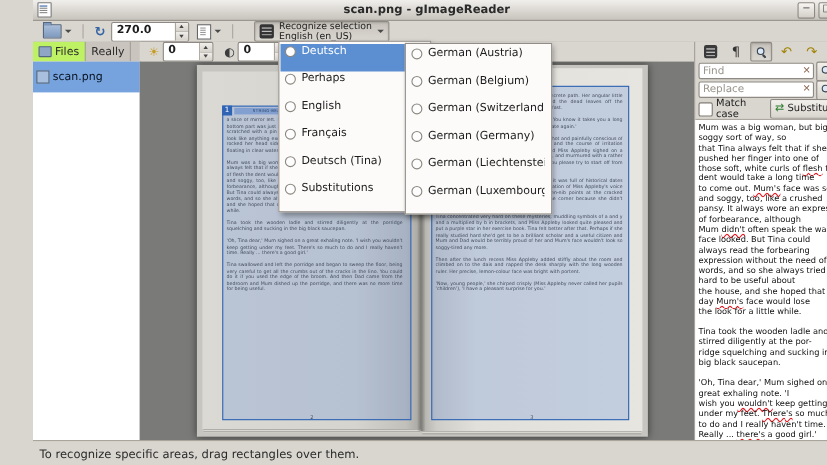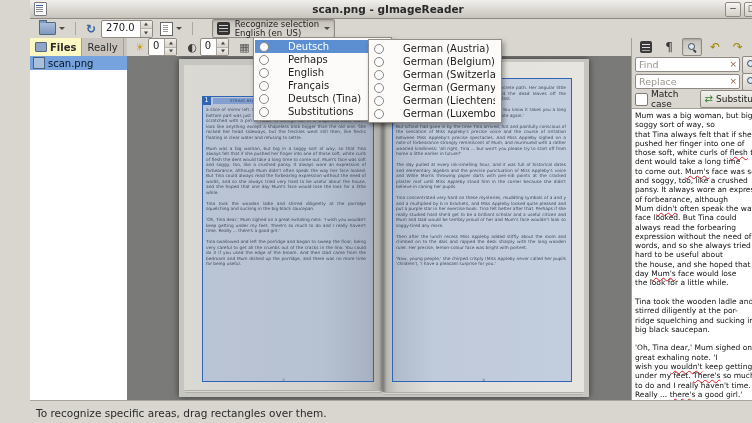--- a/index.html
+++ b/index.html
@@ -23,44 +23,44 @@
     display:flex;align-items:center;padding:0 4px;}
   .tbtn{height:17px;display:flex;align-items:center;gap:3px;padding:0 4px;border:1px solid transparent;border-radius:2px;}
   .tbtn.pressed{border-color:#8e8a83;background:linear-gradient(#c6c2bb,#dbd7d1);box-shadow:inset 0 1px 2px rgba(0,0,0,.18);}
   .sep{width:1px;height:13px;background:#aba69e;margin:0 5px;}
   .dd{width:0;height:0;border-left:3px solid transparent;border-right:3px solid transparent;border-top:3.5px solid #4a4a4a;}
   .folder{width:15px;height:11px;position:relative;background:linear-gradient(#a9bedb,#7e99bd);border:1px solid #54677f;border-radius:1px;}
   .folder::before{content:"";position:absolute;left:-1px;top:-3px;width:6px;height:2px;background:#7e99bd;
     border:1px solid #54677f;border-bottom:none;border-radius:1px 1px 0 0;}
   .glyph{font-size:12px;line-height:12px;}
   .spin{display:flex;align-items:stretch;height:16px;border:1px solid #8e8a83;border-radius:2px;background:#fff;overflow:hidden;}
-  .spin .val{padding:1px 5px 0 4px;font-size:10px;}
+  .spin .val{padding:1px 21px 0 4px;font-size:10px;font-weight:bold;}
   .st{width:11px;display:flex;flex-direction:column;border-left:1px solid #a9a49c;}
   .st span{flex:1;position:relative;background:linear-gradient(#f0eeea,#d6d2cb);}
   .st span+span{border-top:1px solid #b8b4ad;}
   .st span::after{content:"";position:absolute;left:50%;top:50%;transform:translate(-50%,-50%);
     border-left:2.5px solid transparent;border-right:2.5px solid transparent;}
   .st .up::after{border-bottom:3px solid #444;}
   .st .dn::after{border-top:3px solid #444;}
   .pagesicon{width:11px;height:12px;position:relative;background:#fff;border:1px solid #666;}
   .pagesicon::before{content:"";position:absolute;left:2px;top:2px;width:5px;height:1px;background:#999;box-shadow:0 2px 0 #999,0 4px 0 #999,0 6px 0 #999;}
   .ocricon{width:13px;height:13px;background:#343434;border-radius:2px;position:relative;}
   .ocricon::before{content:"";position:absolute;left:2px;top:3px;width:9px;height:1px;background:#cfcfcf;
     box-shadow:0 3px 0 #cfcfcf,0 6px 0 #9f9f9f;}
   #recbtn{margin-left:14px;}
   #recbtn .lines{display:flex;flex-direction:column;align-items:flex-start;font-size:8.5px;line-height:8.8px;padding:0 2px;color:#222;}
 
   
   #lpanel{left:0;top:38px;width:97px;height:362px;background:#d9d6d0;border-right:1px solid #a39e96;}
   #tabs{display:flex;height:18px;background:#c9c5be;border-bottom:1px solid #a39e96;}
   .tab{display:flex;align-items:center;gap:3px;padding:0 5px;font-size:10px;color:#2a2a2a;border-right:1px solid #a39e96;}
-  .tab.active{background:#fef9c3;font-weight:bold;}
+  .tab.active{background:#bef264;font-weight:normal;}
   .foldersm{width:10px;height:8px;position:relative;background:#8fa6c6;border:1px solid #54677f;border-radius:1px;flex:0 0 auto;}
   #filelist{position:absolute;left:0;top:18px;right:0;bottom:0;background:#fff;}
-  .fitem{display:flex;align-items:center;gap:3px;height:14px;padding:0 3px;background:#76a3de;font-size:10px;color:#08121f;}
+  .fitem{display:flex;align-items:center;gap:3px;height:28px;padding:0 3px;background:#76a3de;font-size:10px;color:#08121f;}
   .thumb{width:10px;height:10px;background:#a8c0dd;border:1px solid #4f637c;flex:0 0 auto;}
 
   
   #controls{left:97px;top:38px;width:504px;height:18px;background:#d9d6d0;display:flex;align-items:center;gap:10px;padding:0 8px;}
   .ctl{display:flex;align-items:center;gap:3px;}
   .sun{color:#c79b1c;font-size:11px;}
   .half{color:#3c3c3c;font-size:11px;}
   .grid{color:#555;font-size:11px;}
 
   
@@ -127,21 +127,21 @@
     white-space:pre-wrap;overflow:hidden;color:#111;}
   .miss{text-decoration:underline;text-decoration-style:wavy;text-decoration-color:#e01b24;text-decoration-thickness:1px;}
   #outsb{position:absolute;right:0;top:0;width:10px;bottom:0;background:#d5d1cb;border-left:1px solid #a9a49c;}
   #outthumb{position:absolute;left:1px;right:1px;top:1px;height:195px;background:linear-gradient(to right,#d2cec7,#bdb9b2);
     border:1px solid #8e8a83;border-radius:3px;}
 
   
   .menu{position:absolute;background:#fcfbfa;border:1px solid #928d86;box-shadow:2px 3px 5px rgba(0,0,0,.35);padding:2px 1px;z-index:40;}
   #langmenu{left:253px;top:37px;width:135px;}
   #langsub{left:368px;top:39px;width:130px;}
-  .mitem{height:13px;display:flex;align-items:center;gap:19px;padding:0 5px 0 4px;font-size:10px;color:#1c1c1c;}
+  .mitem{height:13px;display:flex;align-items:center;gap:5px;padding:0 5px 12px 4px;font-size:10px;color:#1c1c1c;}
   .mitem.hl{background:#5c8fd1;color:#fff;}
   .mitem .lbl{flex:1;white-space:nowrap;overflow:hidden;}
   .radio{width:8px;height:8px;border:1px solid #8a867f;border-radius:50%;background:#fdfdfd;flex:0 0 auto;}
   .subarr{width:0;height:0;border-left:4px solid #4a4a4a;border-top:3.5px solid transparent;border-bottom:3.5px solid transparent;}
   .mitem.hl .subarr{border-left-color:#fff;}
 
   
   #statusbar{left:0;top:400px;width:752px;height:23px;background:#d9d6d0;border-top:1px solid #a9a49c;
     display:flex;align-items:center;padding:0 6px;font-size:10.5px;color:#2a2a2a;}
   #grip{position:absolute;right:1px;bottom:1px;width:13px;height:13px;

